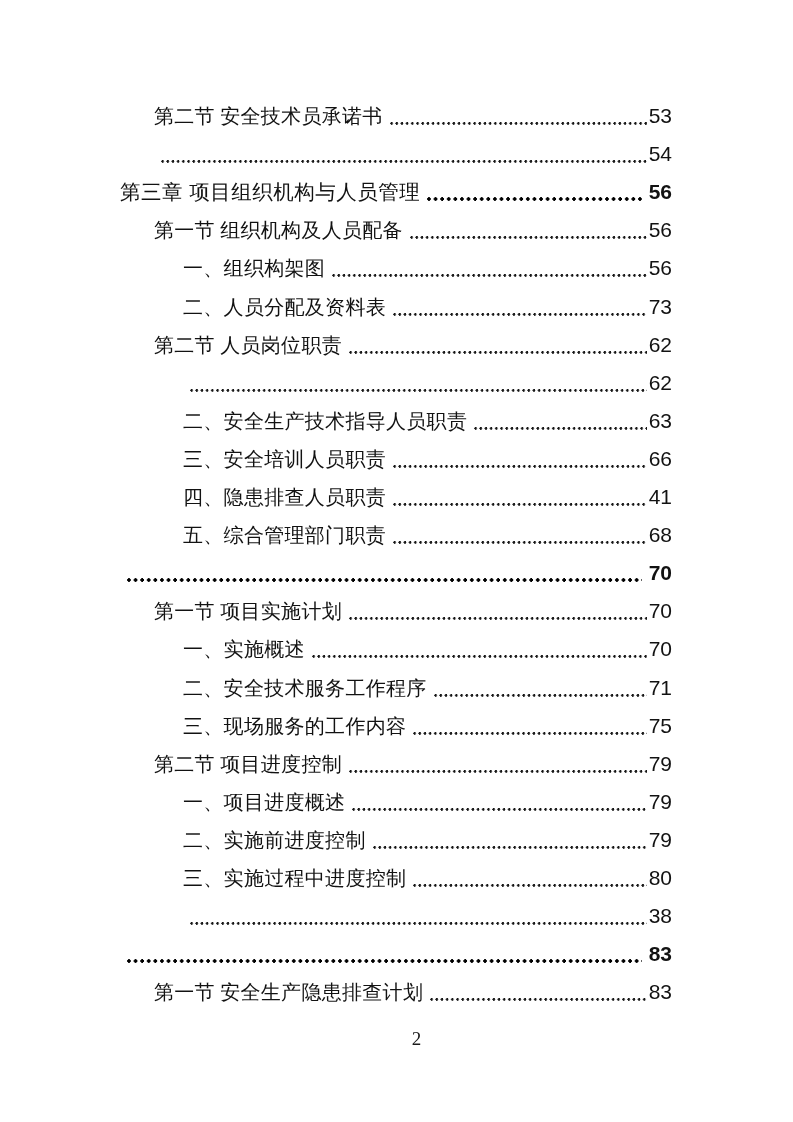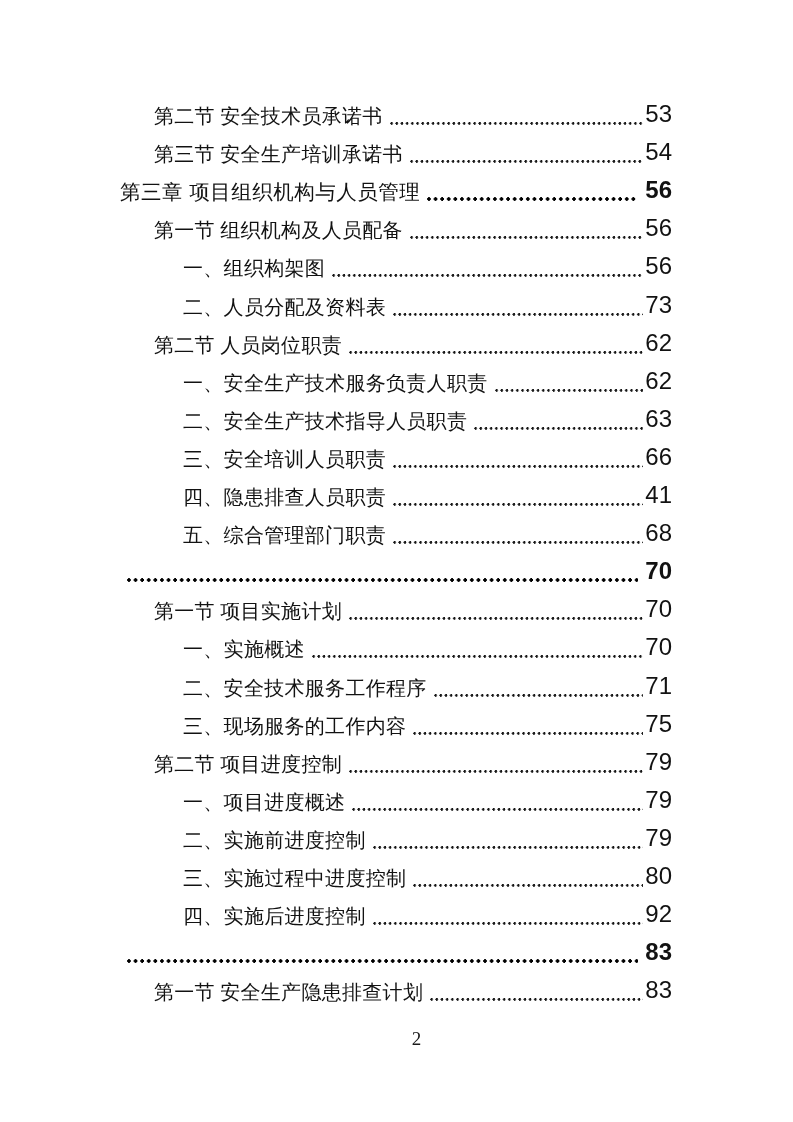--- a/index.html
+++ b/index.html
@@ -43,21 +43,21 @@
     flex: 1 1 auto;
     height: 3px;
     margin: 0 2px 1px 7px;
     background-image: radial-gradient(circle at 1.6px 1.4px, #161616 1.1px, transparent 1.55px);
     background-size: 5.2px 3px;
     background-repeat: repeat-x;
     background-position: left bottom;
   }
   .p {
     font-family: "Liberation Sans", sans-serif;
-    font-size: 24px;
+    font-size: 21px;
     line-height: 1;
     white-space: nowrap;
   }
   
   .lvl-chapter .t {
     font-family: "Liberation Sans", sans-serif;
     font-weight: 400;
     font-size: 20.5px;
     letter-spacing: 0.5px;
   }
@@ -89,21 +89,20 @@
 <body>
 
 <div class="page">
   <div class="toc">
       <div class="row lvl-section">
     <span class="t">第二节 安全技术员承诺书</span>
     <span class="leader"></span>
     <span class="p">53</span>
   </div>
       <div class="row lvl-section">
-    <span class="t">第三节 安全生产培训承诺书</span>
     <span class="leader"></span>
     <span class="p">54</span>
   </div>
       <div class="row lvl-chapter">
     <span class="t">第三章 项目组织机构与人员管理</span>
     <span class="leader"></span>
     <span class="p">56</span>
   </div>
       <div class="row lvl-section">
     <span class="t">第一节 组织机构及人员配备</span>
@@ -119,21 +118,20 @@
     <span class="t">二、人员分配及资料表</span>
     <span class="leader"></span>
     <span class="p">73</span>
   </div>
       <div class="row lvl-section">
     <span class="t">第二节 人员岗位职责</span>
     <span class="leader"></span>
     <span class="p">62</span>
   </div>
       <div class="row lvl-item">
-    <span class="t">一、安全生产技术服务负责人职责</span>
     <span class="leader"></span>
     <span class="p">62</span>
   </div>
       <div class="row lvl-item">
     <span class="t">二、安全生产技术指导人员职责</span>
     <span class="leader"></span>
     <span class="p">63</span>
   </div>
       <div class="row lvl-item">
     <span class="t">三、安全培训人员职责</span>
@@ -188,23 +186,22 @@
     <span class="t">二、实施前进度控制</span>
     <span class="leader"></span>
     <span class="p">79</span>
   </div>
       <div class="row lvl-item">
     <span class="t">三、实施过程中进度控制</span>
     <span class="leader"></span>
     <span class="p">80</span>
   </div>
       <div class="row lvl-item">
-    <span class="t">四、实施后进度控制</span>
-    <span class="leader"></span>
-    <span class="p">92</span>
+    <span class="leader"></span>
+    <span class="p">38</span>
   </div>
       <div class="row lvl-chapter">
     <span class="leader"></span>
     <span class="p">83</span>
   </div>
       <div class="row lvl-section">
     <span class="t">第一节 安全生产隐患排查计划</span>
     <span class="leader"></span>
     <span class="p">83</span>
   </div>

